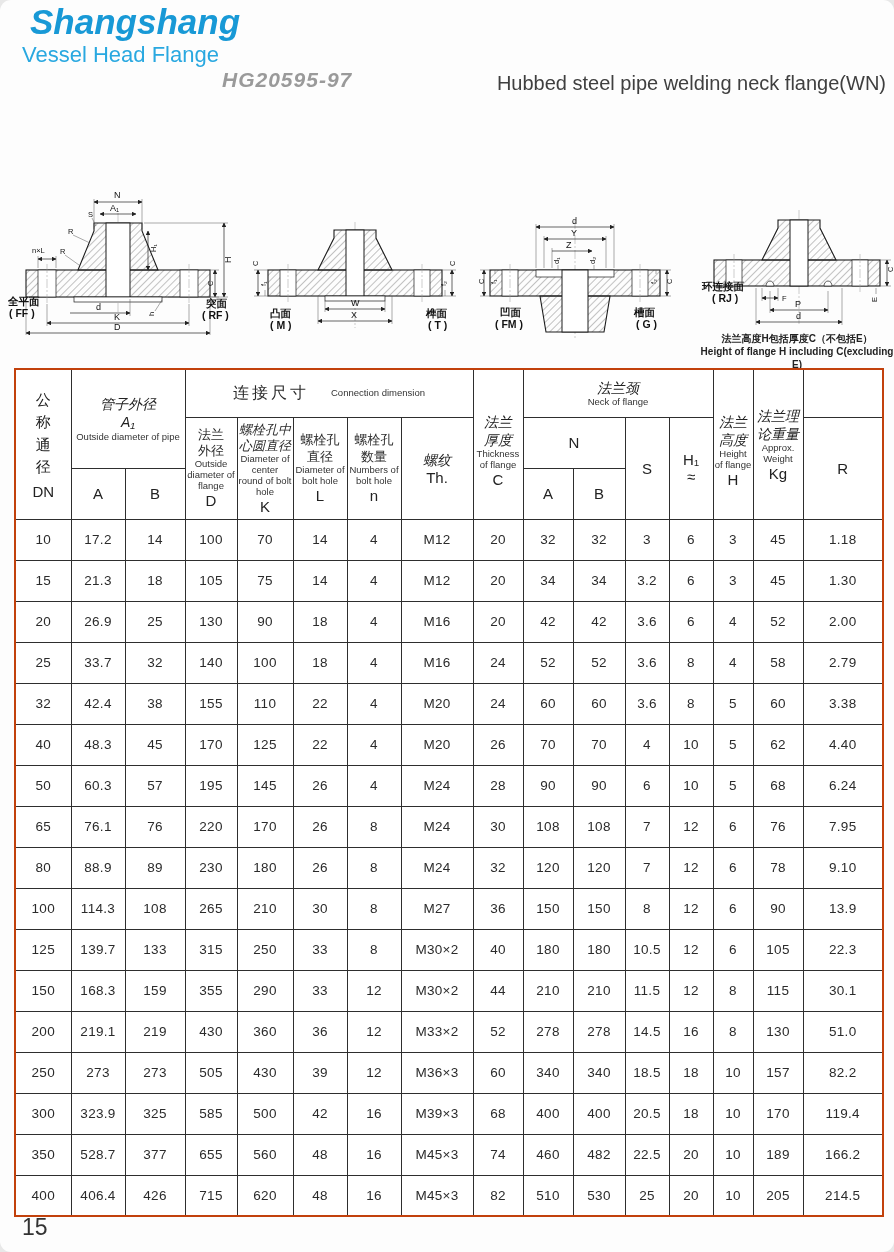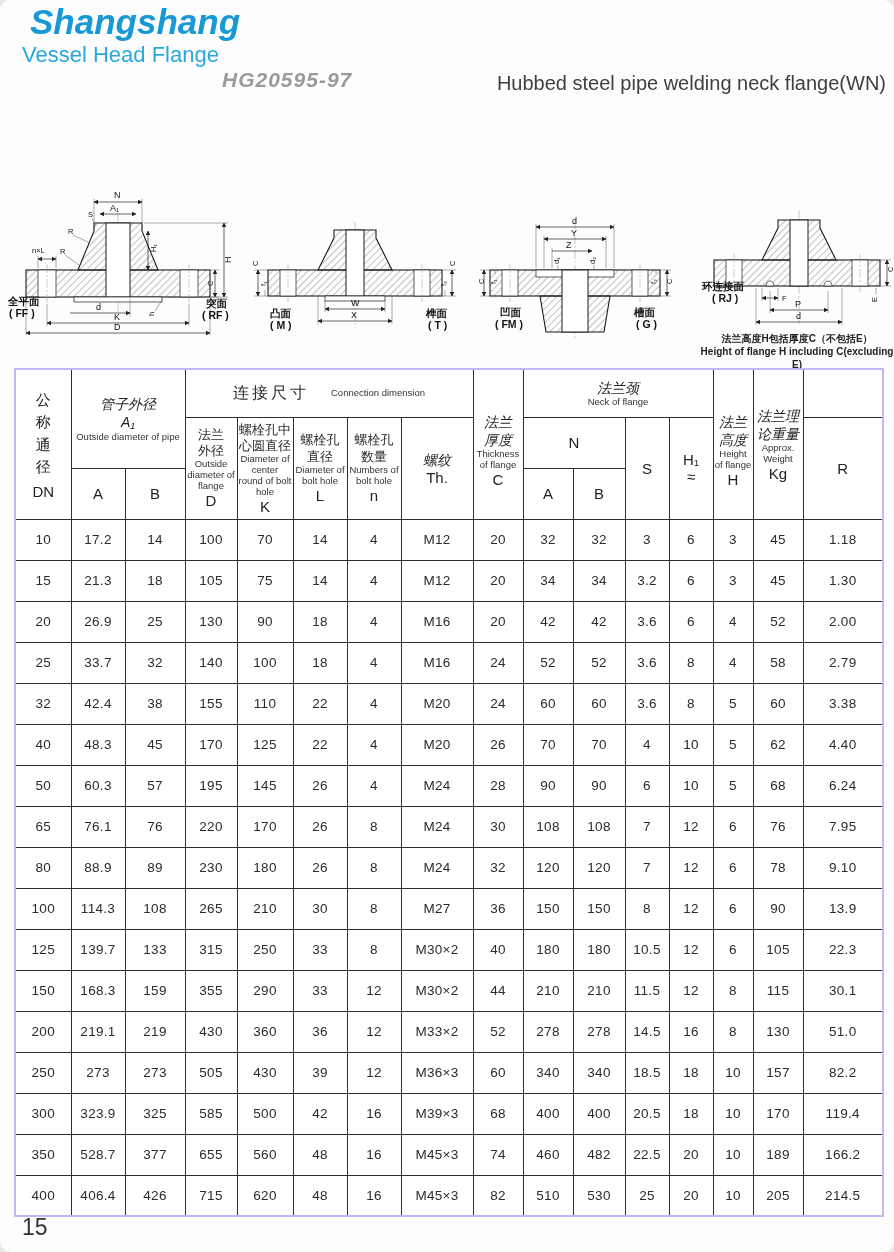--- a/index.html
+++ b/index.html
@@ -21,35 +21,35 @@
   .axis{stroke:#999;stroke-width:.5;stroke-dasharray:9 2 2 2;fill:none;}
   .dim{stroke:#222;stroke-width:.7;fill:none;}
   .ext{stroke:#555;stroke-width:.5;fill:none;}
   .dtext{font-size:9px;fill:#111;}
   .dtext-sm{font-size:7.5px;fill:#111;}
   .facetext{font-size:10.5px;fill:#111;font-weight:bold;}
   .note{position:absolute;left:700px;top:332px;width:194px;text-align:center;
         font-size:10px;font-weight:bold;color:#222;line-height:1.3;}
   
   table.spec{position:absolute;left:14px;top:368px;border-collapse:collapse;table-layout:fixed;
-             border:2px solid #c4b5fd;background:#fff;}
+             border:2px solid #c2410c;background:#fff;}
   table.spec th,table.spec td{border:1px solid #2e2e2e;padding:0;text-align:center;vertical-align:middle;
              font-weight:normal;color:#2b2b2b;overflow:hidden;}
   tr.hr1{height:48px;} tr.hr2{height:50px;} tr.hr3{height:50px;}
   tr.datarow{height:41px;}
   td.datacell{font-size:13.5px;letter-spacing:.3px;}
   .stack{display:flex;flex-direction:column;align-items:center;height:100%;box-sizing:border-box;padding:4px 1px;}
   .stack .sp{flex:1;}
   .cn{font-size:14px;line-height:1.3;color:#222;font-style:italic;}
   .cn-sm{font-size:13px;line-height:1.25;}
   .en{font-size:9.5px;line-height:1.15;color:#333;}
   .sym{font-size:15px;color:#222;}
   .w2c{width:28px;display:inline-block;}
   .w3c{width:40px;display:inline-block;}
-  .w4c{width:53px;display:inline-block;}
+  .w4c{width:53px;display:inline-block;font-style:italic;}
   .w2c14{width:30px;display:inline-block;margin-top:12px;}
   .w3c14{width:44px;display:inline-block;}
   .dn-cn{width:17px;font-size:15px;line-height:1.5;word-break:break-all;margin:0 auto;color:#222;}
   .dn-sym{font-size:15px;margin-top:4px;color:#222;}
   .conn-top{display:flex;align-items:center;justify-content:center;gap:22px;height:100%;}
   .conn-top .cnbig{font-size:16px;letter-spacing:3px;}
 </style>
 </head>
 <body>
 

